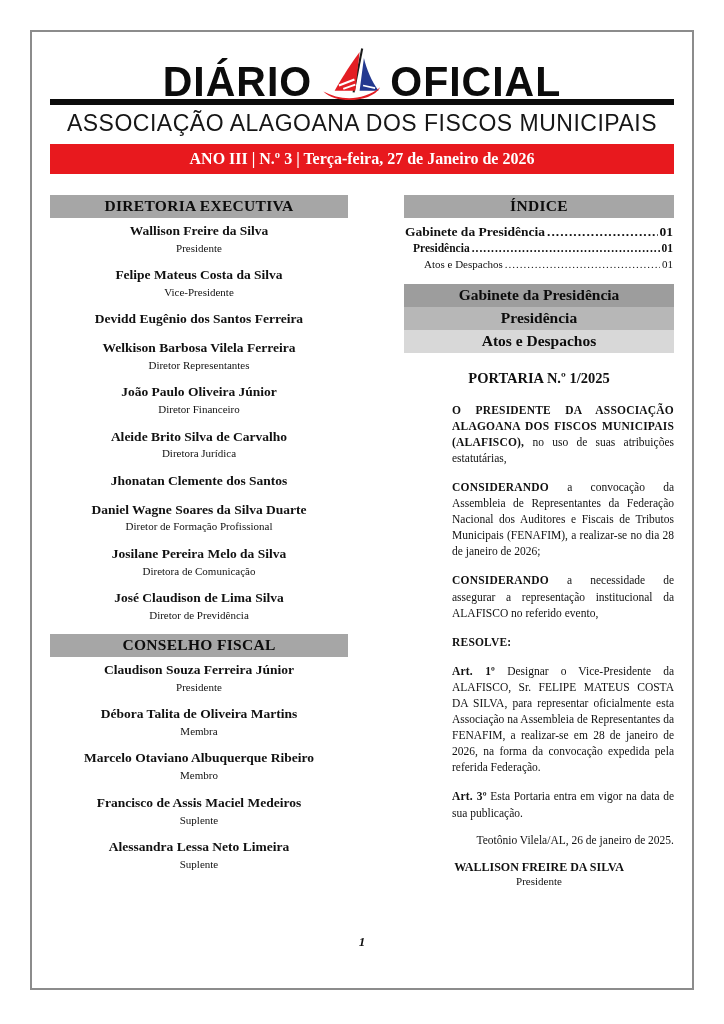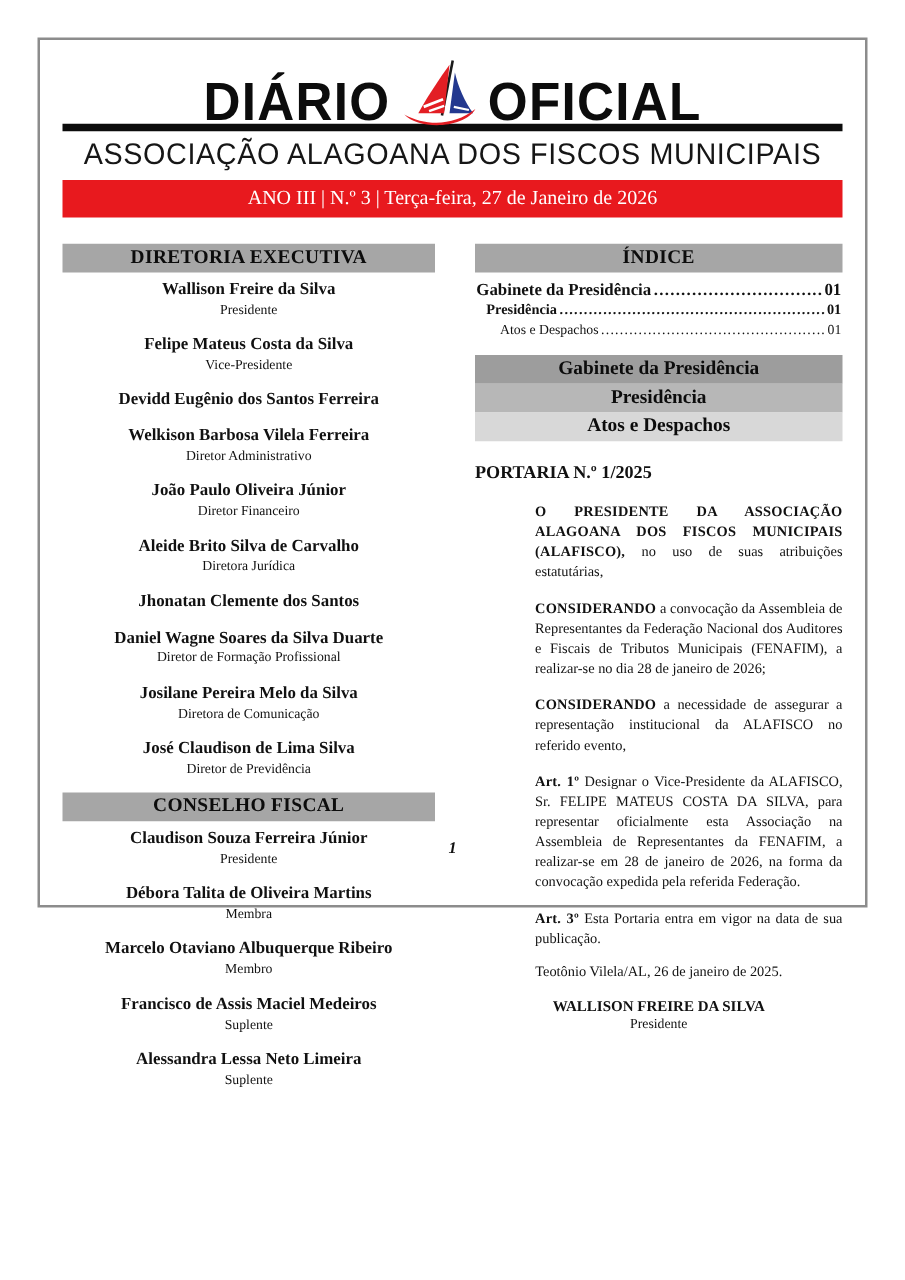--- a/index.html
+++ b/index.html
@@ -12,21 +12,21 @@
     --bar-gray-light:#d8d8d8;
     --border-gray:#8c8c8c;
   }
   *{box-sizing:border-box;margin:0;padding:0;}
   html,body{background:#fff;}
   body{
     width:724px;height:1024px;position:relative;
     font-family:"Liberation Serif", serif;color:#111;
   }
   .frame{
-    position:absolute;left:30px;top:30px;width:664px;height:696px;
+    position:absolute;left:30px;top:30px;width:664px;height:960px;
     border:2px solid var(--border-gray);
     padding:14px 18px 0 18px;
   }
   
   .masthead{text-align:center;}
   .title-row{
     display:flex;justify-content:center;align-items:flex-end;gap:8px;
     height:56px;
   }
   .title-word{
@@ -37,24 +37,24 @@
   .logo-wrap{width:62px;height:60px;position:relative;top:4px;}
   .rule{height:6px;background:#0c0c0c;margin-top:-3px;}
   .subtitle{
     font-family:"Liberation Sans", sans-serif;
     font-size:23px;letter-spacing:.5px;color:#161616;
     white-space:nowrap;margin-top:5px;transform:scaleY(1.04);
   }
   .banner{
     margin-top:7px;height:30px;line-height:30px;
     background:var(--banner-red);color:#fff;
-    font-weight:normal;font-size:16px;text-align:center;
-  }
-  
-  .cols{display:flex;gap:32px;margin-top:21px;}
+    font-weight:bold;font-size:16px;text-align:center;
+  }
+  
+  .cols{display:flex;gap:56px;margin-top:21px;}
   .col-left{width:298px;flex:none;}
   .col-right{flex:1;min-width:0;}
   .bar{
     background:var(--bar-gray);color:#0c0c0c;text-align:center;
     font-weight:bold;font-size:15.5px;padding:2px 0 3px;letter-spacing:.3px;
   }
   
   .members{padding-top:5px;}
   .member{text-align:center;margin-bottom:12px;}
   .member-name{font-weight:bold;font-size:13.5px;line-height:1.25;}
@@ -71,30 +71,30 @@
   .stack{margin-top:12px;}
   .stack-bar{
     text-align:center;font-weight:bold;font-size:15.5px;
     padding:2px 0 3px;color:#0c0c0c;
   }
   .shade-dark{background:var(--bar-gray-dark);}
   .shade-mid{background:var(--bar-gray-mid);}
   .shade-light{background:var(--bar-gray-light);}
   
   .portaria-title{
-    text-align:left;font-size:14.5px;font-weight:bold;
+    text-align:center;font-size:14.5px;font-weight:bold;
     margin:17px 0 15px;
   }
   .par{
     font-size:11.5px;line-height:1.4;text-align:justify;
     margin-bottom:13px;
     margin-left:48px;
   }
   .par b{letter-spacing:.2px;}
-  .dateline{font-size:11.5px;text-align:center;margin:3px 0 14px;}
+  .dateline{font-size:11.5px;text-align:right;margin:3px 0 14px;}
   .sig-name{font-size:12px;font-weight:bold;text-align:center;margin-top:2px;}
   .sig-role{font-size:11px;text-align:center;}
   
   .page-num{
     position:absolute;left:0;right:0;bottom:38px;
     text-align:center;font-size:13px;font-weight:bold;font-style:italic;
   }
 </style>
 </head>
 <body>
@@ -141,21 +141,21 @@
             <div class="member-name">Felipe Mateus Costa da Silva</div>
             <div class="member-role">Vice-Presidente</div>
           </div>
 
           <div class="member">
             <div class="member-name">Devidd Eugênio dos Santos Ferreira</div>
           </div>
 
           <div class="member">
             <div class="member-name">Welkison Barbosa Vilela Ferreira</div>
-            <div class="member-role">Diretor Administrativo</div>
+            <div class="member-role">Diretor Representantes</div>
           </div>
 
           <div class="member">
             <div class="member-name">João Paulo Oliveira Júnior</div>
             <div class="member-role">Diretor Financeiro</div>
           </div>
 
           <div class="member">
             <div class="member-name">Aleide Brito Silva de Carvalho</div>
             <div class="member-role">Diretora Jurídica</div>
@@ -246,20 +246,21 @@
       <h3 class="portaria-title">PORTARIA N.º 1/2025</h3>
 
       <div>
 
           <p class="par"><b>O PRESIDENTE DA ASSOCIAÇÃO ALAGOANA DOS FISCOS MUNICIPAIS (ALAFISCO),</b><span> no uso de suas atribuições estatutárias,</span></p>
 
           <p class="par"><b>CONSIDERANDO</b><span> a convocação da Assembleia de Representantes da Federação Nacional dos Auditores e Fiscais de Tributos Municipais (FENAFIM), a realizar-se no dia 28 de janeiro de 2026;</span></p>
 
           <p class="par"><b>CONSIDERANDO</b><span> a necessidade de assegurar a representação institucional da ALAFISCO no referido evento,</span></p>
 
+          <p class="par"><b>RESOLVE:</b><span></span></p>
 
           <p class="par"><b>Art. 1º</b><span> Designar o Vice-Presidente da ALAFISCO, Sr. FELIPE MATEUS COSTA DA SILVA, para representar oficialmente esta Associação na Assembleia de Representantes da FENAFIM, a realizar-se em 28 de janeiro de 2026, na forma da convocação expedida pela referida Federação.</span></p>
 
 
           <p class="par"><b>Art. 3º</b><span> Esta Portaria entra em vigor na data de sua publicação.</span></p>
         </div>
 
       <p class="dateline">Teotônio Vilela/AL, 26 de janeiro de 2025.</p>
       <p class="sig-name">WALLISON FREIRE DA SILVA</p>
       <p class="sig-role">Presidente</p>

